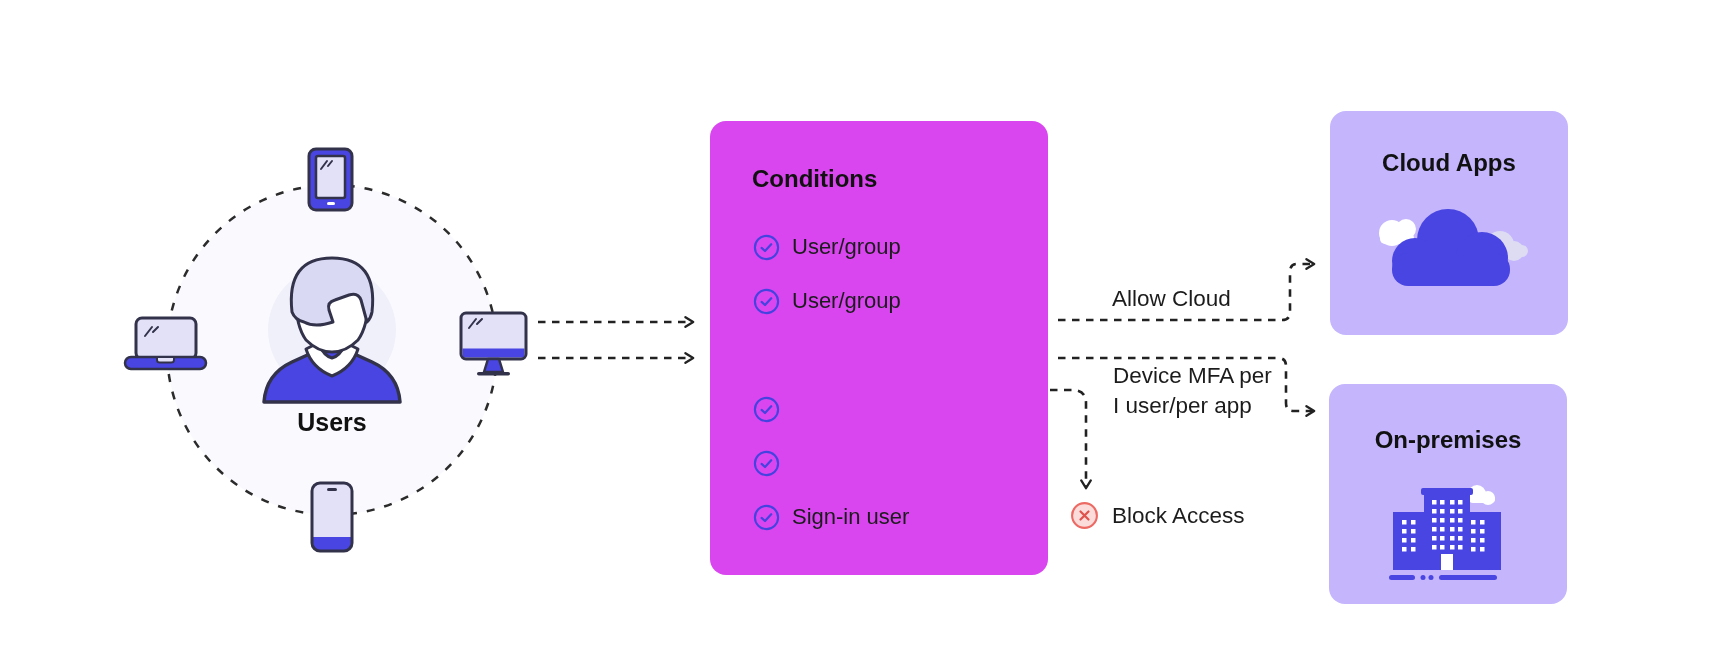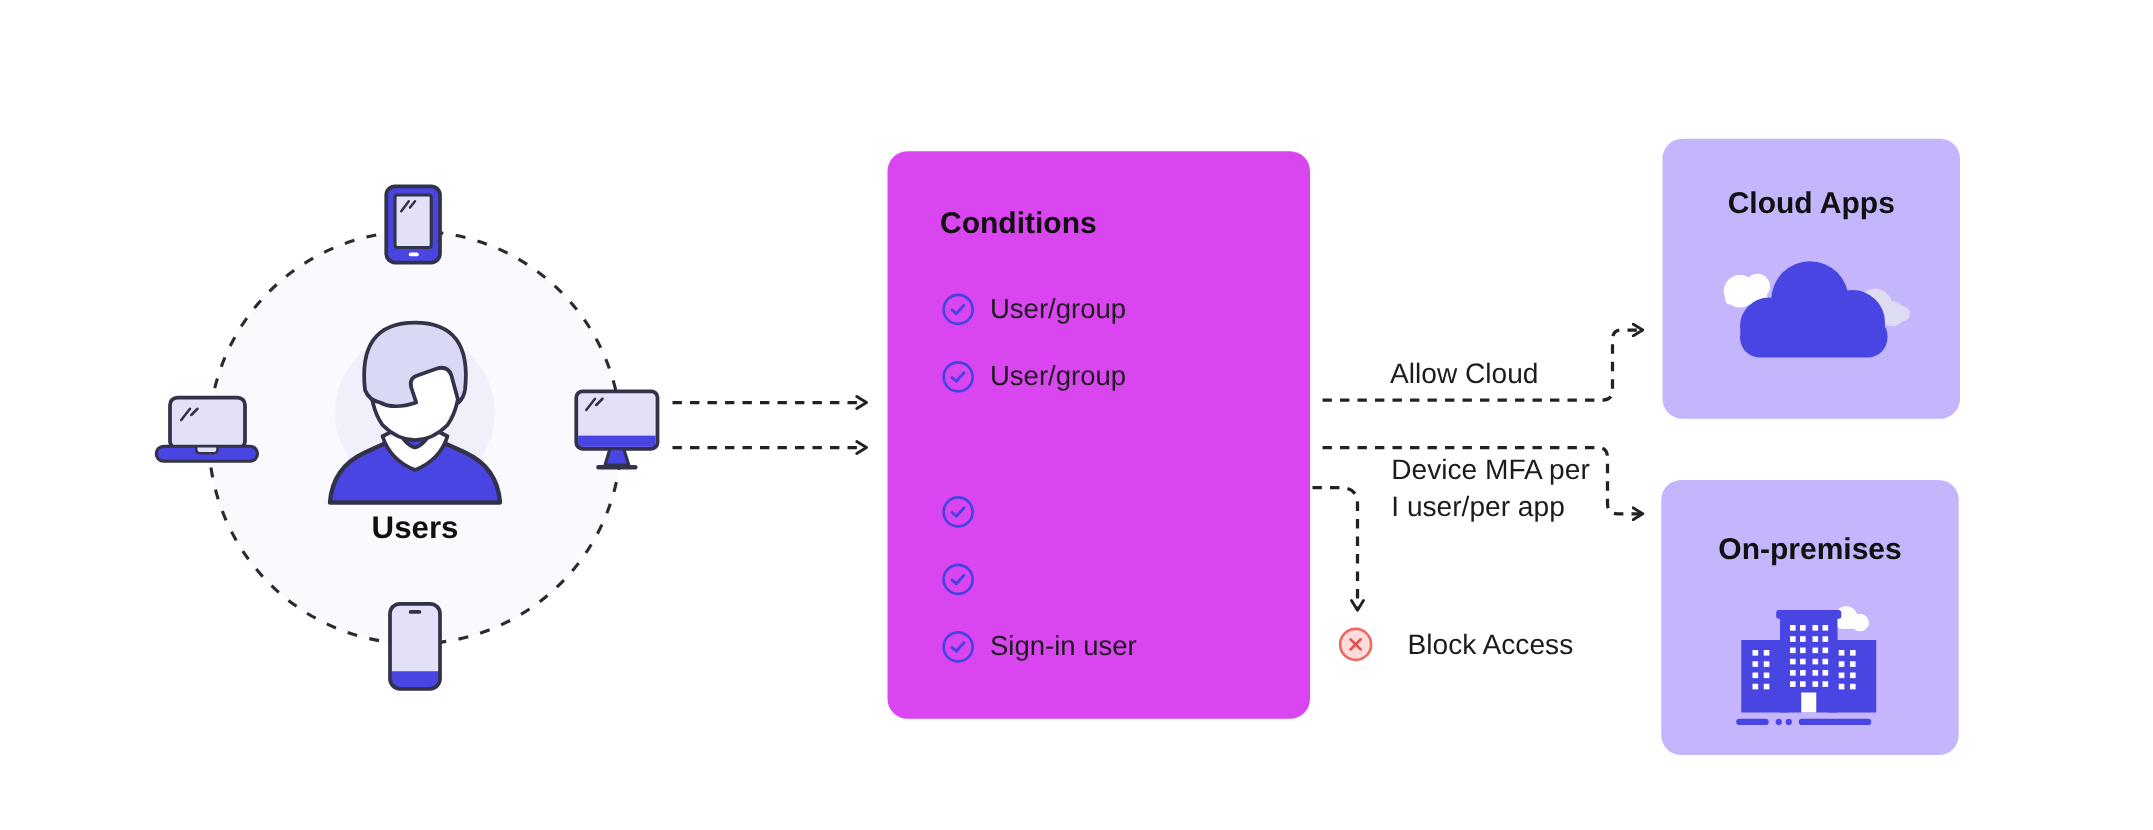--- a/index.html
+++ b/index.html
@@ -32,21 +32,21 @@
   #onprem-card{left:1329px;top:348px;width:238px;height:220px;margin-top:36px;}
   .card-title{position:absolute;left:0;width:100%;text-align:center;font-size:24px;font-weight:700;color:#111;}
   #cloud-card .card-title{top:38px;}
   #onprem-card .card-title{top:42px;}
   #cloud-icon{position:absolute;left:32px;top:82px;width:170px;height:110px;}
   #building-icon{position:absolute;left:52px;top:98px;width:132px;height:104px;}
 
   
   #allow-label{left:1112px;top:286px;font-size:22.5px;white-space:nowrap;}
   #enforce-label{left:1113px;top:361px;width:168px;font-size:22.5px;line-height:30px;}
-  #block-row{left:1070px;top:501px;display:flex;align-items:center;gap:27px;}
+  #block-row{left:1070px;top:501px;display:flex;align-items:center;gap:13px;}
   #block-row .txt{font-size:22.5px;line-height:29px;white-space:nowrap;}
   #block-icon{width:29px;height:29px;display:block;}
 
   
   #connectors{left:0;top:0;width:1722px;height:664px;pointer-events:none;}
 </style>
 </head>
 <body>
 
 <div class="canvas">

